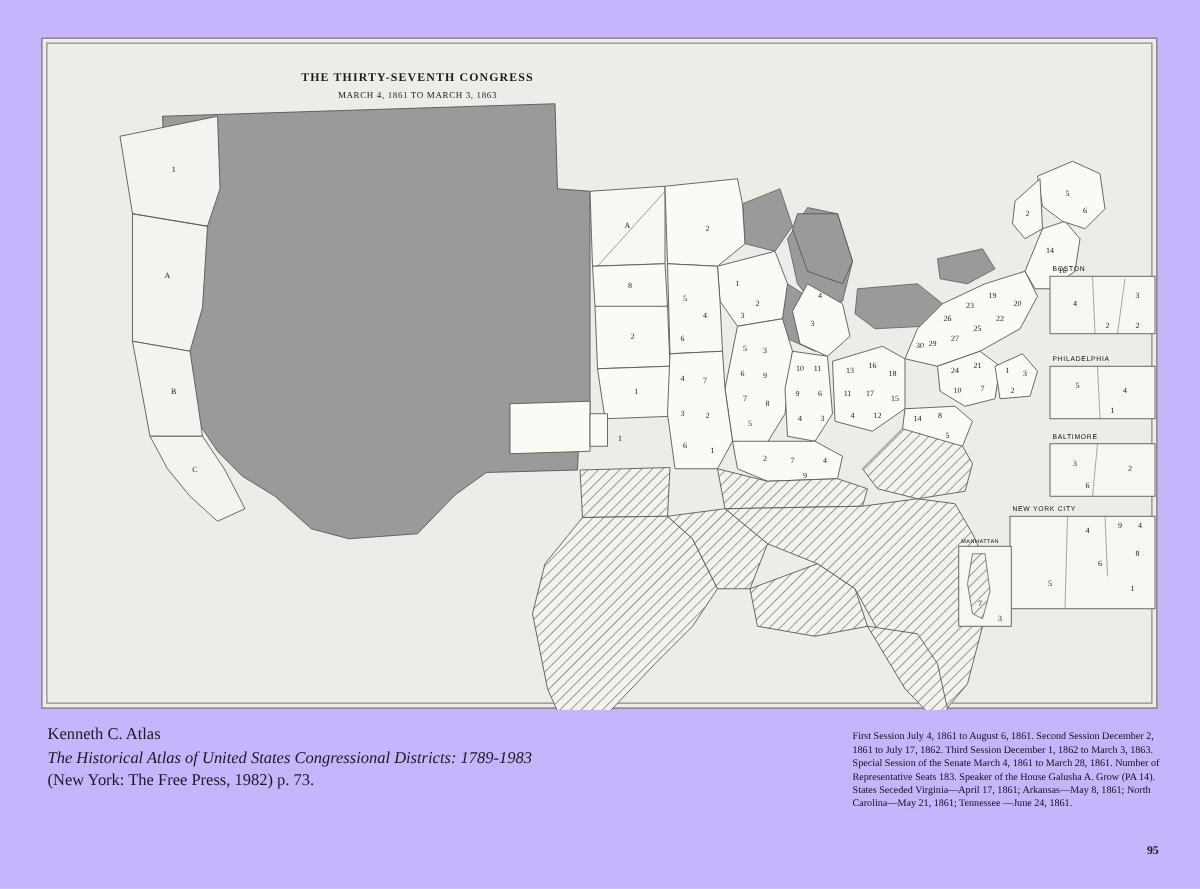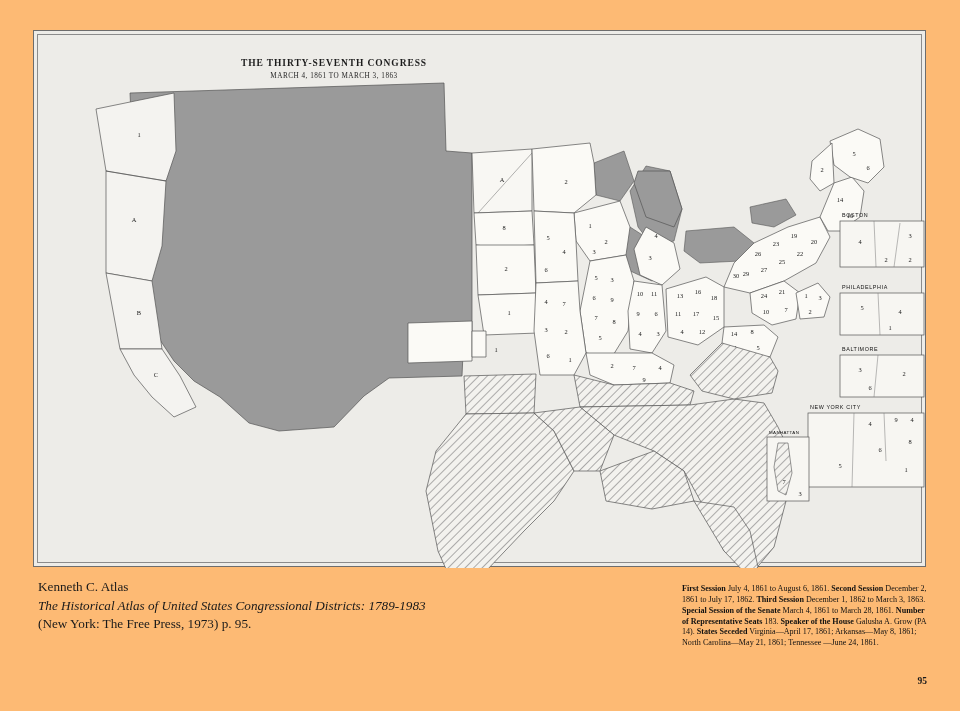--- a/index.html
+++ b/index.html
@@ -11,21 +11,21 @@
     width: 960px;
     height: 711px;
     position: relative;
     font-family: "Liberation Serif", serif;
     color: #1a1a1a;
     overflow: hidden;
   }
   #page {
     position: absolute;
     inset: 0;
-    background: #fdba74;
+    background: #c4b5fd;
     padding-left: 12px;
   }
 
   
   #plate {
     position: absolute;
     left: 33px;
     top: 30px;
     width: 893px;
     height: 537px;
@@ -106,21 +106,21 @@
   #notes {
     position: absolute;
     left: 682px;
     top: 584px;
     width: 248px;
     font-size: 8.1px;
     line-height: 1.34;
     text-align: left;
     color: #111;
   }
-  #notes b { font-weight: bold; }
+  #notes b { font-weight: normal; }
 
   #page-number {
     position: absolute;
     right: 33px;
     top: 676px;
     font-size: 9.5px;
     font-weight: bold;
   }
 </style>
 </head>
@@ -361,21 +361,21 @@
         <text class="state-num" x="750" y="452">7</text>
         <text class="state-num" x="766" y="464">3</text>
       </g>
 
     </svg>
   </div>
 
   <div id="citation">
     <div id="cit-line1">Kenneth C. Atlas</div>
     <div id="cit-line2">The Historical Atlas of United States Congressional Districts: 1789-1983</div>
-    <div id="cit-line3">(New York: The Free Press, 1973) p. 95.</div>
+    <div id="cit-line3">(New York: The Free Press, 1982) p. 73.</div>
   </div>
 
   <div id="notes">
     <b>First Session</b><span> July 4, 1861 to August 6, 1861. </span><b>Second Session</b><span> December 2, 1861 to July 17, 1862. </span><b>Third Session</b><span> December 1, 1862 to March 3, 1863. </span><b>Special Session of the Senate</b><span> March 4, 1861 to March 28, 1861. </span><b>Number of Representative Seats</b><span> 183. </span><b>Speaker of the House</b><span> Galusha A. Grow (PA 14). </span><b>States Seceded</b><span> Virginia—April 17, 1861; Arkansas—May 8, 1861; North Carolina—May 21, 1861; Tennessee —June 24, 1861.</span>
   </div>
 
   <div id="page-number">95</div>
 
 </div>
 

